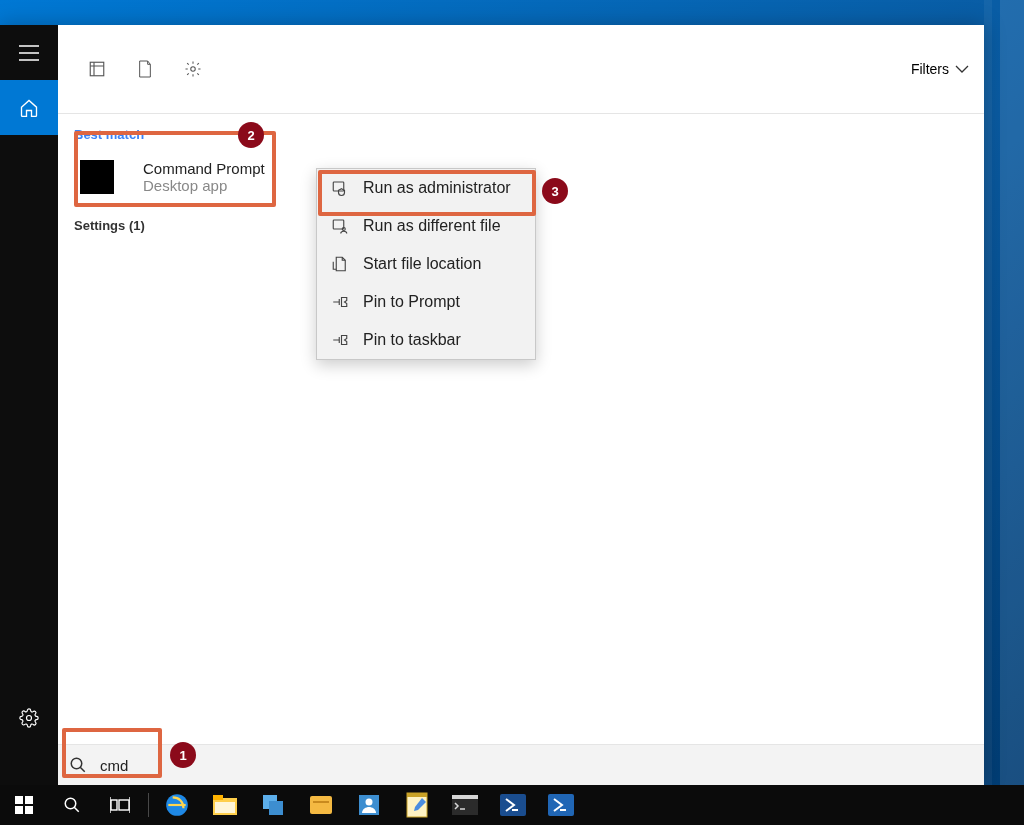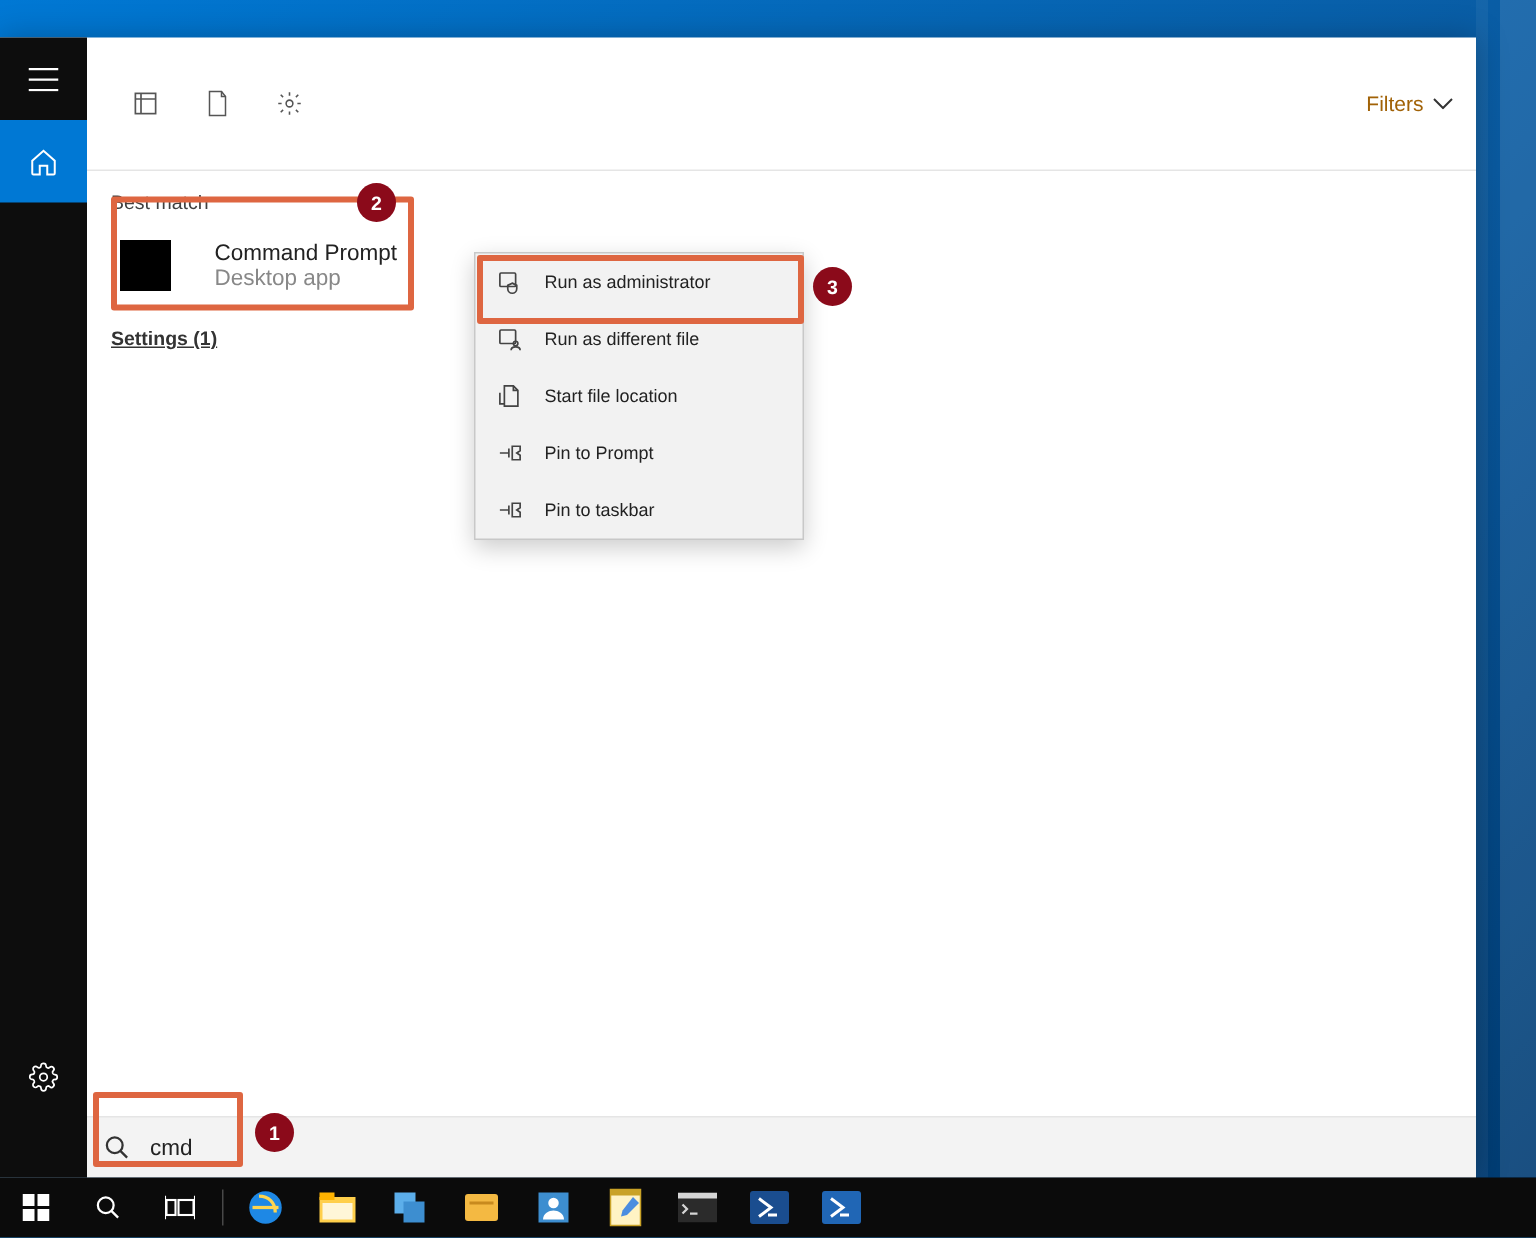--- a/index.html
+++ b/index.html
@@ -9,30 +9,30 @@
   .tb-item{width:48px;height:40px;display:flex;align-items:center;justify-content:center;color:#fff;}
   .tb-item svg{display:block;}
   .tb-divider{width:1px;height:24px;background:rgba(255,255,255,.25);margin:0 4px;}
   .search-panel{position:absolute;left:0;bottom:40px;width:984px;height:760px;background:#fff;box-shadow:0 0 20px rgba(0,0,0,.25);display:flex;flex-direction:column;}
   .left-rail{position:absolute;left:0;top:0;bottom:0;width:58px;background:#0d0d0d;display:flex;flex-direction:column;}
   .rail-btn{width:58px;height:55px;display:flex;align-items:center;justify-content:center;color:#fff;}
   .rail-btn.active{background:#0078d4;}
   .rail-btn.bottom{margin-top:auto;margin-bottom:40px;}
   .top-row{position:absolute;left:58px;right:0;top:0;height:88px;border-bottom:1px solid #e5e5e5;display:flex;align-items:center;padding:0 15px;}
   .top-row .icon-btn{width:48px;height:48px;display:flex;align-items:center;justify-content:center;color:#555;}
-  .top-row .filters{margin-left:auto;font-size:14px;color:#a16207;display:flex;align-items:center;gap:6px;}
+  .top-row .filters{margin-left:auto;font-size:14px;color:#000000;display:flex;align-items:center;gap:6px;}
   .results{position:absolute;left:58px;right:0;top:88px;bottom:40px;padding:10px 14px;color:#333;}
-  .section-h{font-size:13px;color:#404040;font-weight:400;margin:4px 0 8px 2px;}
+  .section-h{font-size:13px;color:#3b82f6;font-weight:700;margin:4px 0 8px 2px;}
   .best-match{display:flex;align-items:center;gap:29px;padding:10px 8px;width:190px;}
   .best-match .thumb{width:34px;height:34px;background:#000;}
   .best-match .title{font-size:15px;color:#222;}
   .best-match .sub{font-size:15px;color:#888;}
-  .settings-row{margin-top:14px;font-size:13px;font-weight:600;color:#333;padding-left:2px;text-decoration:underline;}
+  .settings-row{margin-top:14px;font-size:13px;font-weight:600;color:#333;padding-left:2px;}
   .context-menu{position:absolute;left:316px;top:168px;width:218px;background:#f2f2f2;border:1px solid #c8c8c8;box-shadow:0 5px 15px rgba(0,0,0,.2);}
-  .menu-item{display:flex;align-items:center;gap:14px;padding:10px 14px;font-size:12px;color:#222;}
+  .menu-item{display:flex;gap:14px;padding:10px 14px;font-size:16px;color:#222;}
   .menu-item svg{width:18px;height:18px;flex:none;color:#444;}
   .callout{position:absolute;width:26px;height:26px;border-radius:50%;background:#8b0a1a;color:#fff;display:flex;align-items:center;justify-content:center;font-size:13px;font-weight:bold;}
   .highlight{position:absolute;border:4px solid #de6641;border-radius:2px;pointer-events:none;}
   .search-bar{position:absolute;left:58px;right:0;bottom:0;height:40px;display:flex;background:#f3f3f3;border-top:1px solid #e5e5e5;}
   .search-bar .mag{width:40px;height:40px;display:flex;align-items:center;justify-content:center;color:#666;}
   .search-bar input{border:0;outline:0;background:transparent;font-size:15px;color:#222;flex:1;}
 </style>
 </head>
 <body>
 

